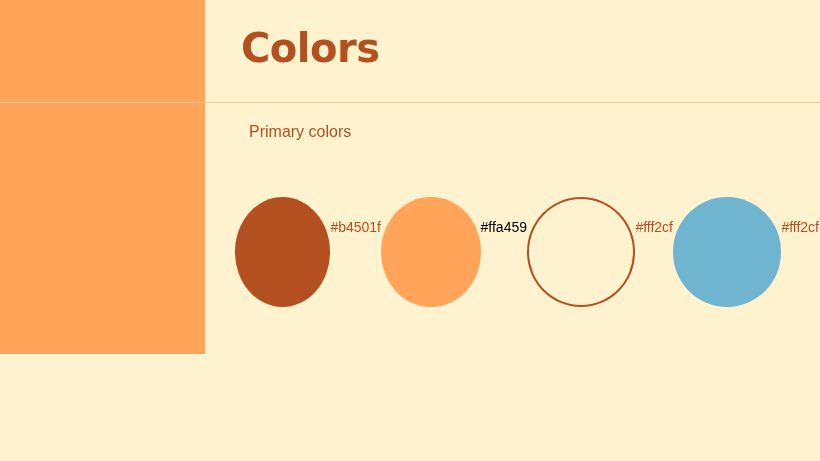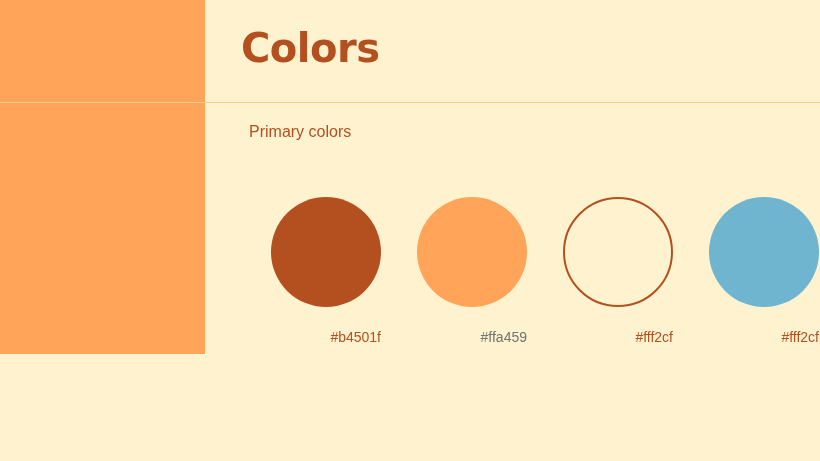--- a/index.html
+++ b/index.html
@@ -89,22 +89,22 @@
     position: absolute;
     left: 30px;
     top: 95px;
     display: flex;
     flex-direction: row;
     align-items: flex-start;
   }
   .swatch {
     width: 146px;
     display: flex;
-    flex-direction: column;
-    align-items: flex-end;
+    flex-direction: row;
+    align-items: flex-start;
   }
   .swatch-circle {
     width: 110px;
     height: 110px;
     border-radius: 50%;
     box-sizing: border-box;
   }
   .swatch-label {
     margin-top: 22px;
     font-family: "Liberation Sans", sans-serif;
@@ -134,21 +134,21 @@
 
     <div class="swatch-row">
 
       <div class="swatch">
         <div class="swatch-circle" style="background: rgb(180, 80, 31);"></div>
         <div class="swatch-label" style="color: rgb(180, 80, 31);">#b4501f</div>
       </div>
 
       <div class="swatch">
         <div class="swatch-circle" style="background: rgb(255, 164, 89);"></div>
-        <div class="swatch-label" style="color: #737373;">#ffa459</div>
+        <div class="swatch-label" style="color: #000000;">#ffa459</div>
       </div>
 
       <div class="swatch">
         <div class="swatch-circle" style="background: rgb(255, 242, 207); border: 2px solid rgb(180, 80, 31);"></div>
         <div class="swatch-label" style="color: rgb(180, 80, 31);">#fff2cf</div>
       </div>
 
       <div class="swatch">
         <div class="swatch-circle" style="background: rgb(111, 181, 208);"></div>
         <div class="swatch-label" style="color: rgb(180, 80, 31);">#fff2cf</div>

